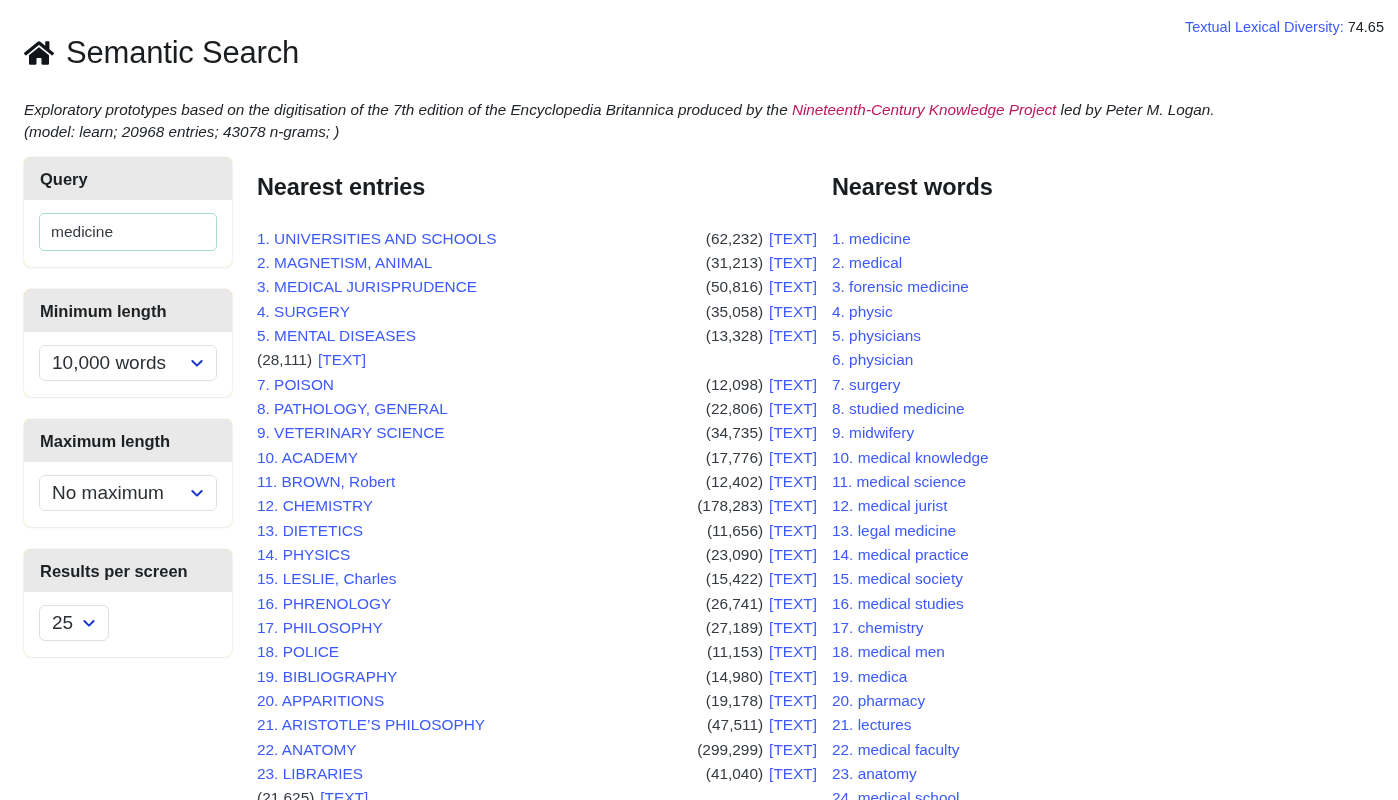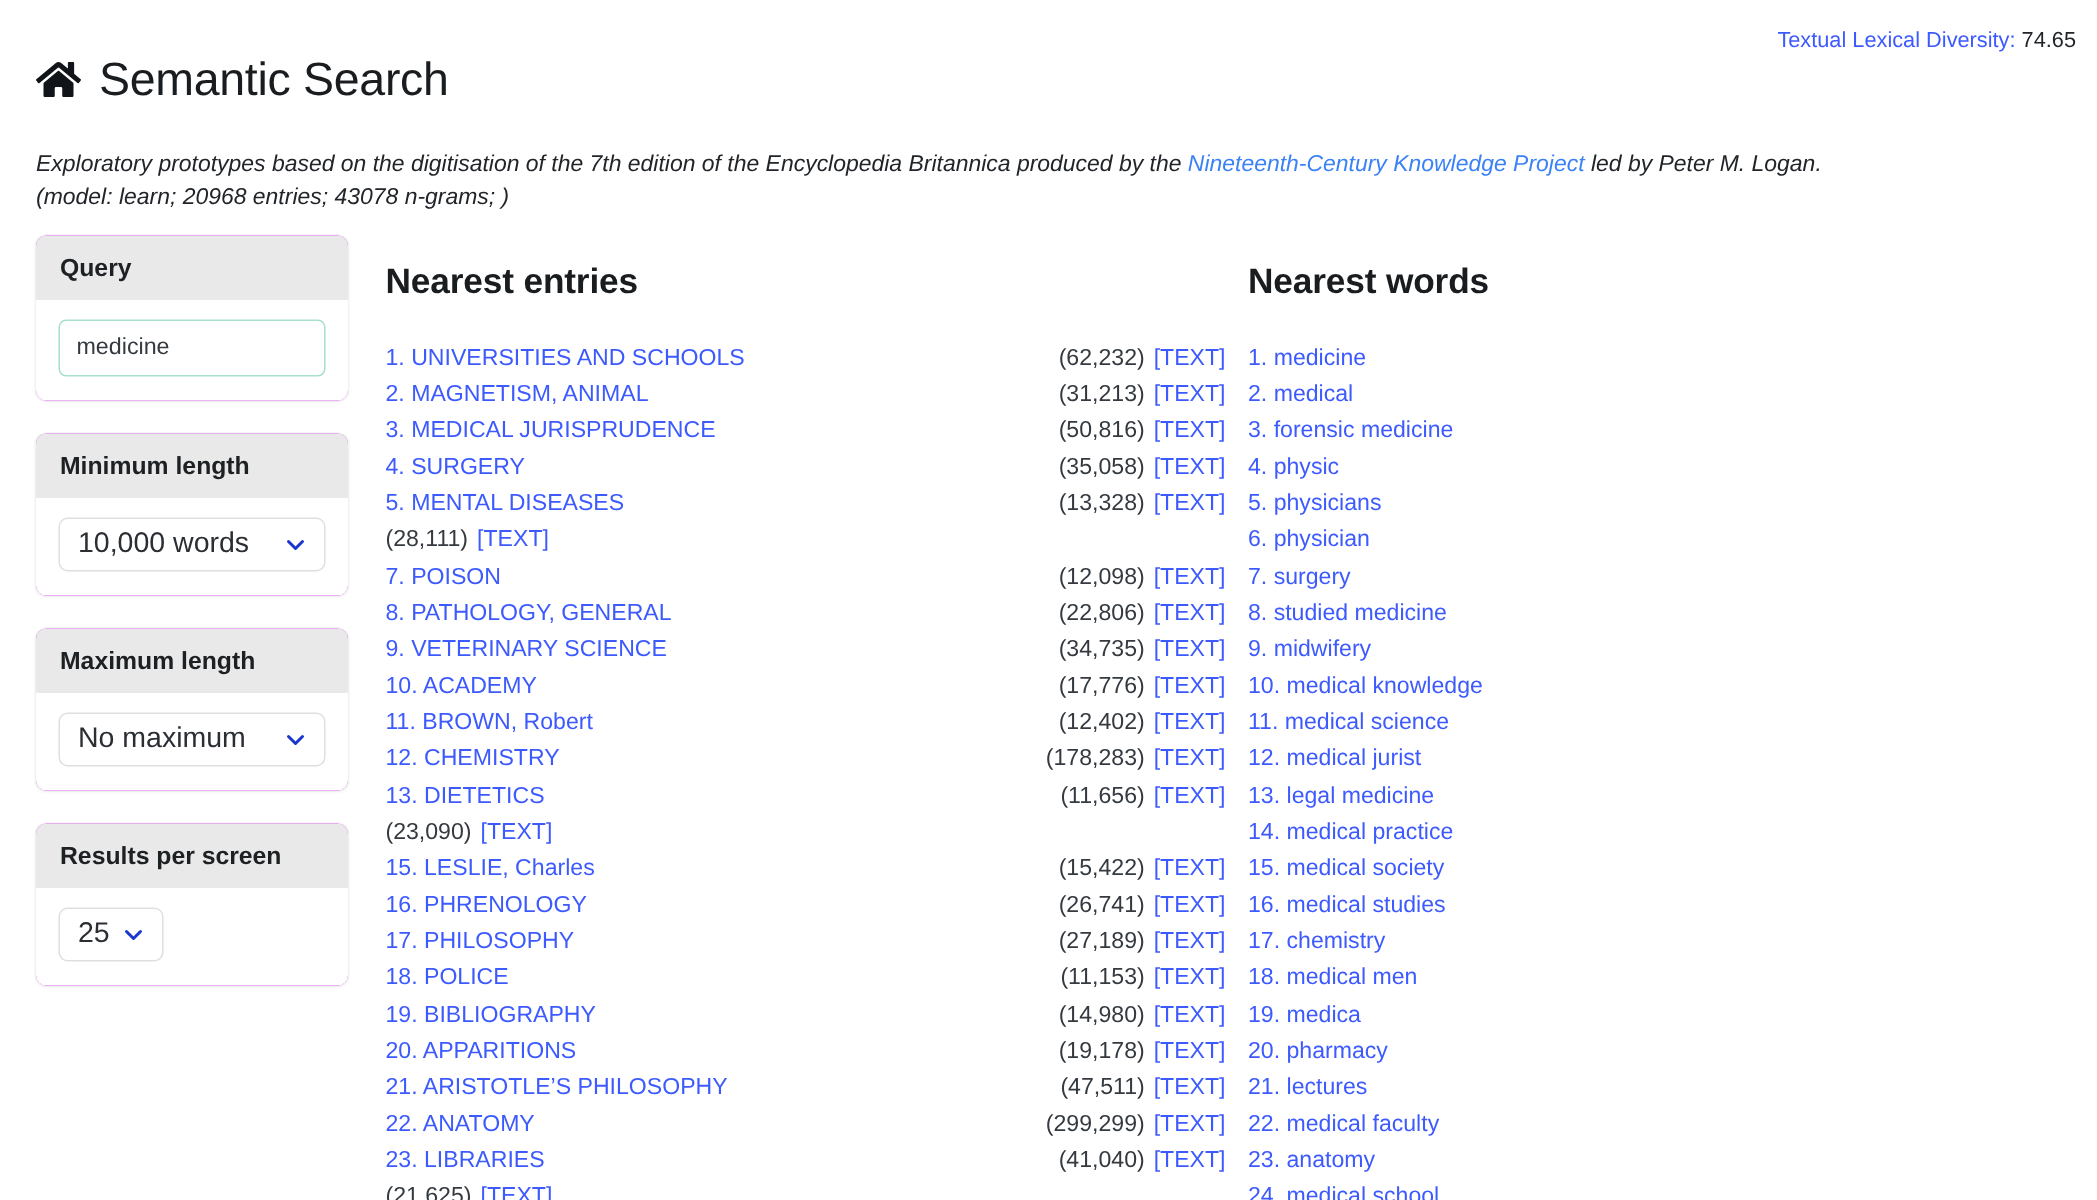--- a/index.html
+++ b/index.html
@@ -54,21 +54,21 @@
 
   .subtitle {
     margin-top: 7px;
     font-style: italic;
     font-size: 15.3px;
     line-height: 22.5px;
     color: #212529;
     max-width: 1360px;
   }
   .subtitle a {
-    color: #3b82f6;
+    color: #be185d;
     text-decoration: none;
     font-style: italic;
   }
   .model-line {
     font-style: italic;
     font-size: 15.3px;
     line-height: 22.5px;
     color: #212529;
   }
 
@@ -79,21 +79,21 @@
     padding: 13px 0 0 24px;
   }
 
   
   .sidebar {
     width: 208px;
     flex: 0 0 208px;
     padding-top: 0px;
   }
   .card {
-    background: #d946ef;
+    background: #fde047;
     border-radius: 7px;
     box-shadow: 0 0 0 1px rgba(0,0,0,0.035), 0 1px 3px rgba(0,0,0,0.055);
     overflow: hidden;
     margin-bottom: 22px;
   }
   .card-header {
     background: #e9e9e9;
     padding: 12px 16px 11px 16px;
     font-size: 16.5px;
     font-weight: bold;
@@ -342,20 +342,21 @@
           <a class="entry-name" href="#">12. CHEMISTRY</a>
           <span class="entry-count">(178,283)</span>
           <a class="entry-text-link" href="#">[TEXT]</a>
         </div>
         <div class="entry-row">
           <a class="entry-name" href="#">13. DIETETICS</a>
           <span class="entry-count">(11,656)</span>
           <a class="entry-text-link" href="#">[TEXT]</a>
         </div>
         <div class="entry-row">
+          <a class="entry-name" href="#">14. PHYSICS</a>
           <span class="entry-count">(23,090)</span>
           <a class="entry-text-link" href="#">[TEXT]</a>
         </div>
         <div class="entry-row">
           <a class="entry-name" href="#">15. LESLIE, Charles</a>
           <span class="entry-count">(15,422)</span>
           <a class="entry-text-link" href="#">[TEXT]</a>
         </div>
         <div class="entry-row">
           <a class="entry-name" href="#">16. PHRENOLOGY</a>

